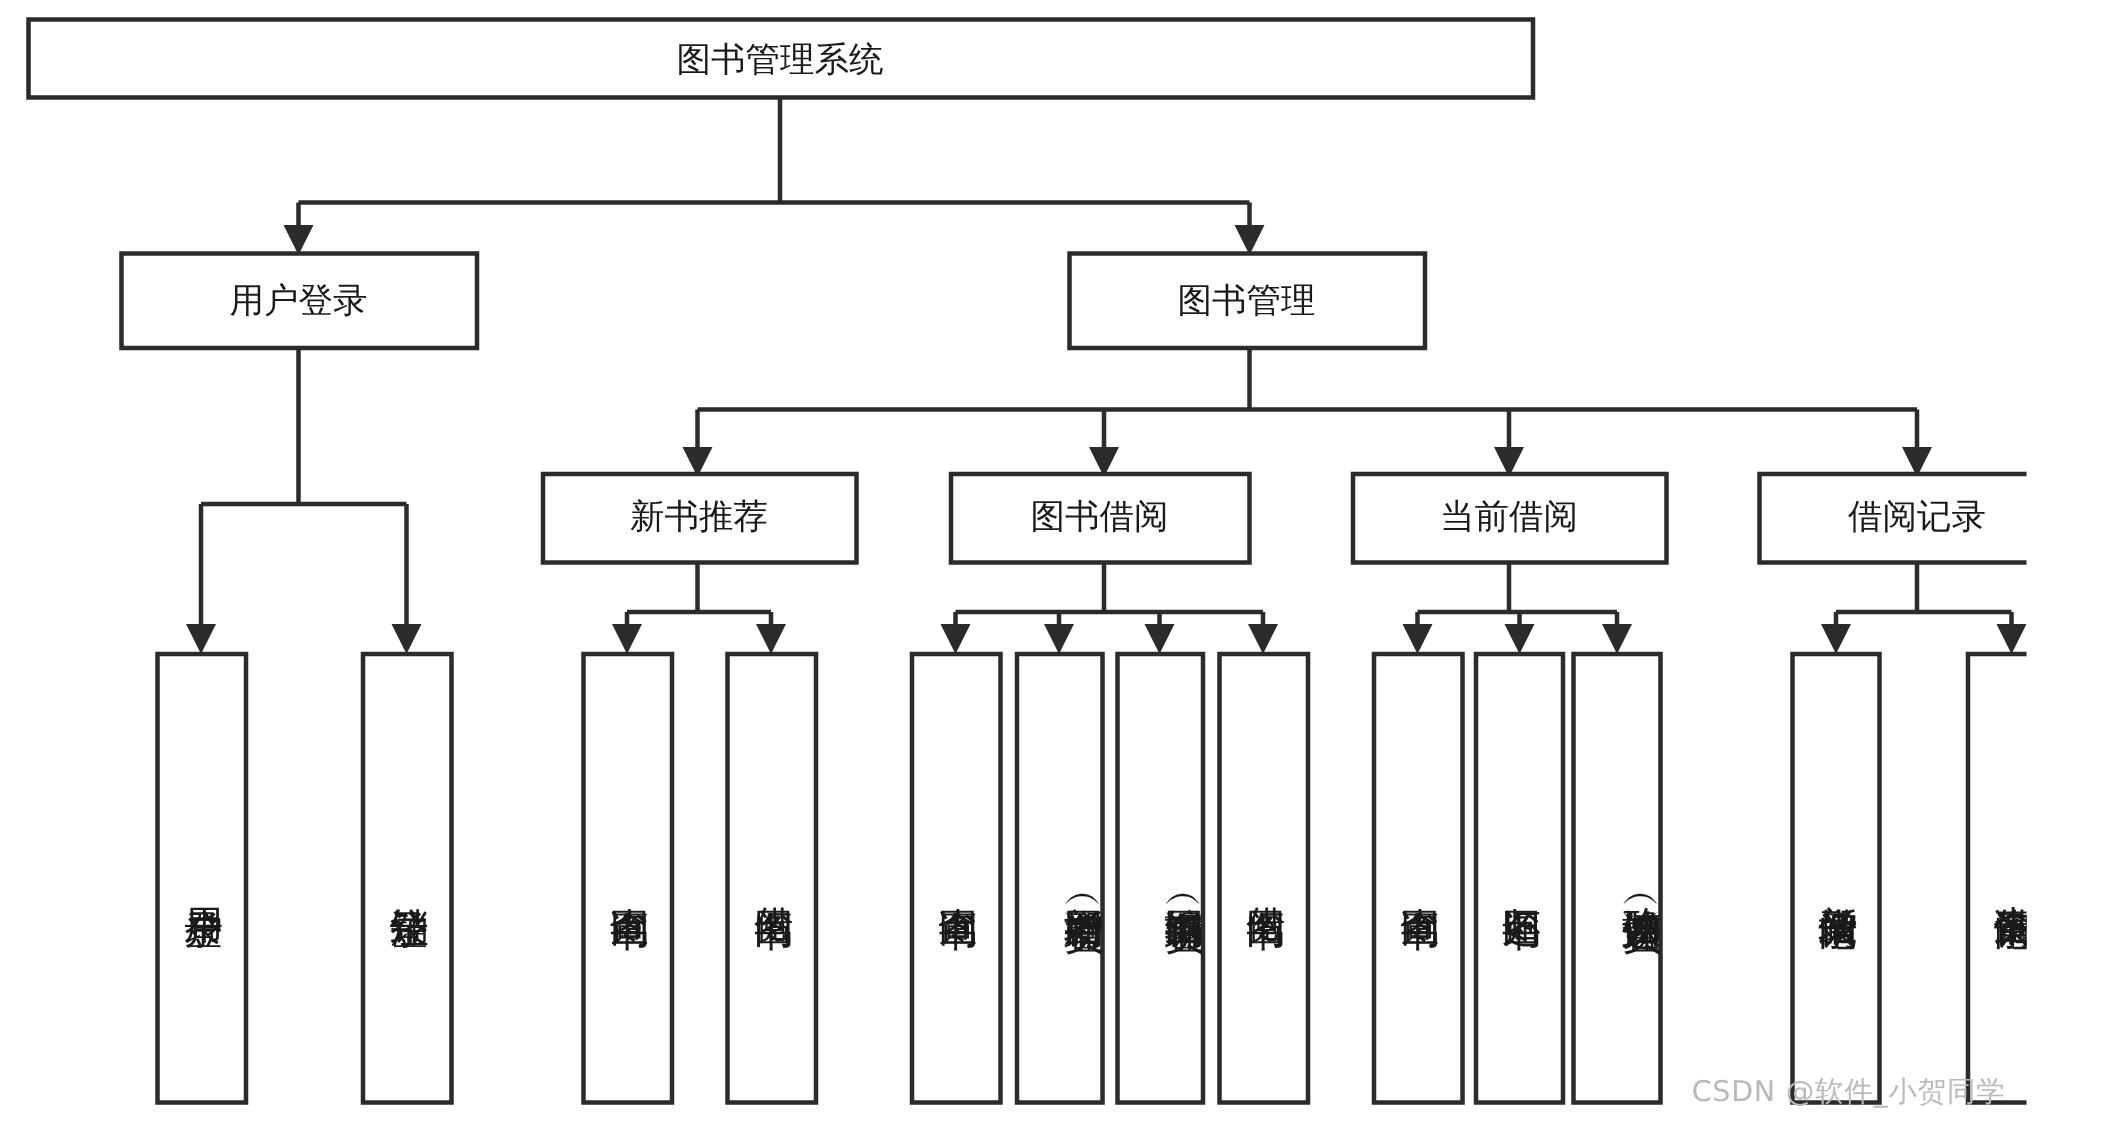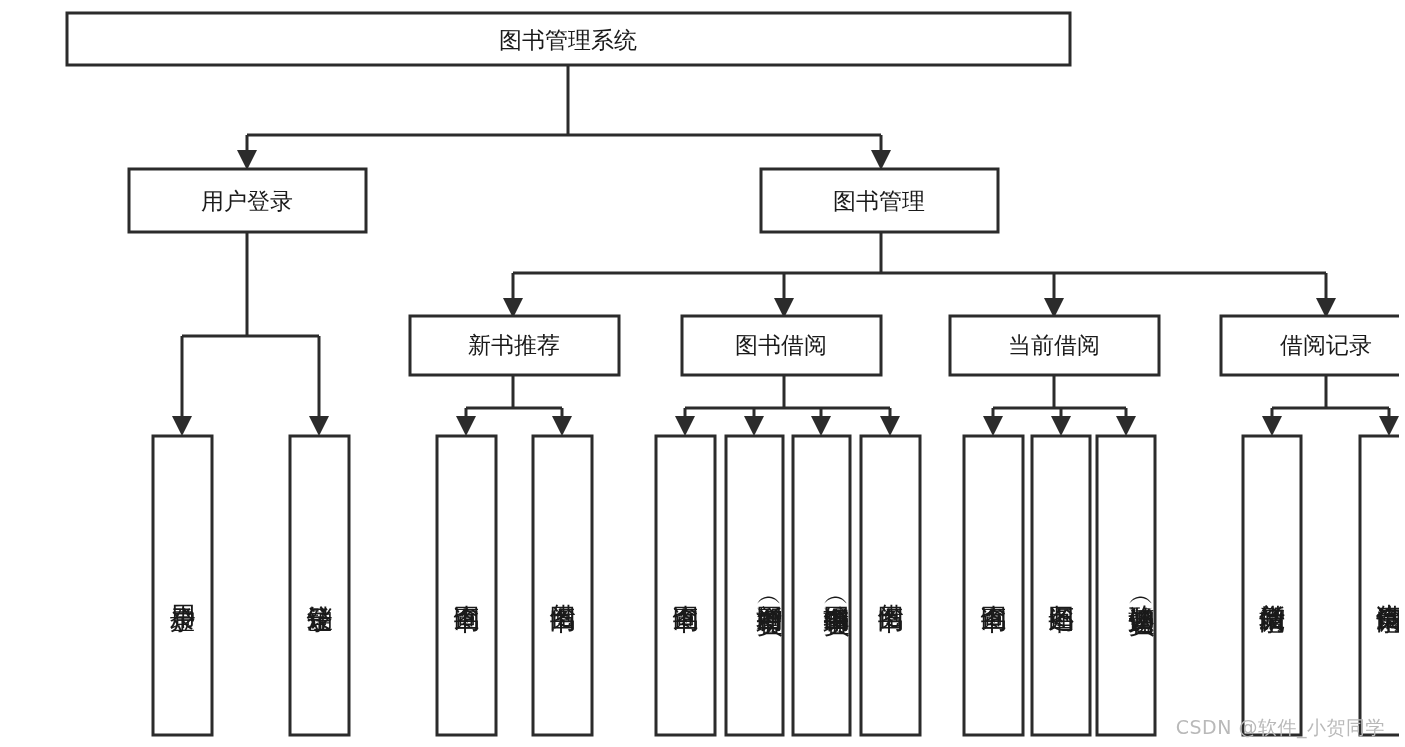--- a/index.html
+++ b/index.html
@@ -10,21 +10,20 @@
   }
   body {
     font-family: "DejaVu Sans", "Liberation Sans", sans-serif;
   }
   #diagram-root {
     position: relative;
     width: 1351px;
     height: 747px;
     background: #ffffff;
     overflow: hidden;
-    margin-left: 48px;
   }
   svg#flow-svg {
     position: absolute;
     top: 0;
     left: 0;
     width: 1405px;
     height: 747px;
     display: block;
   }
   .node-box {

